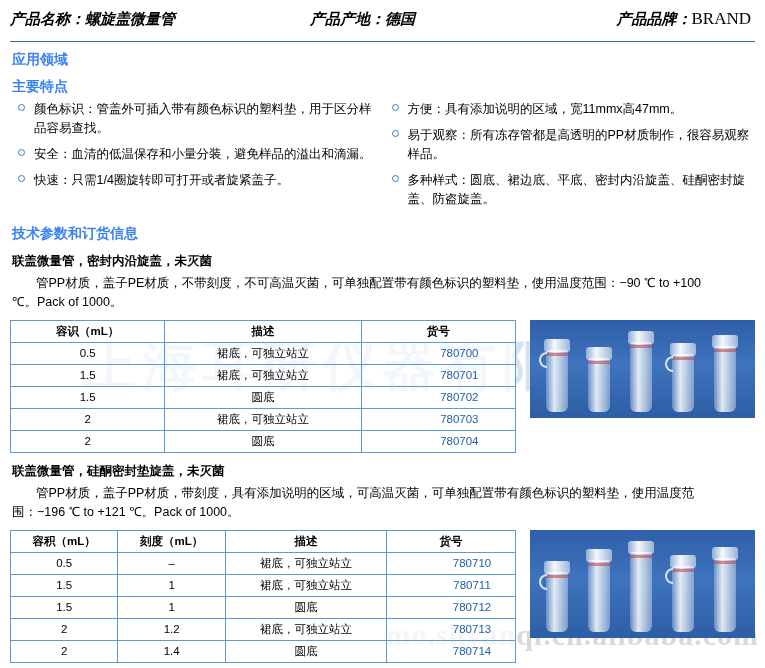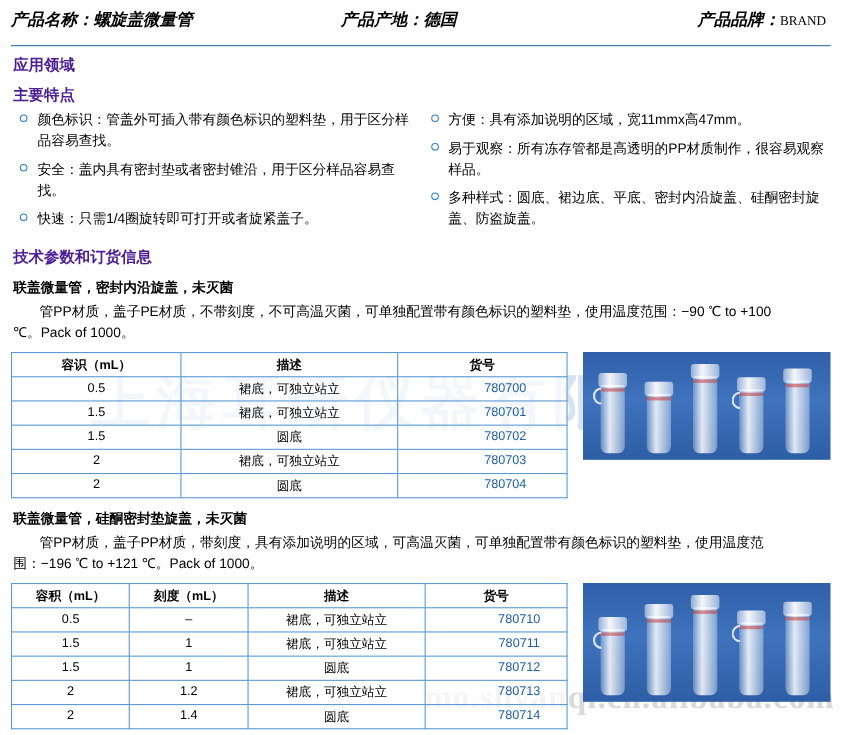--- a/index.html
+++ b/index.html
@@ -59,31 +59,31 @@
     white-space: nowrap;
   }
   .hdr-item .val { font-style: italic; }
   .hdr-1 { width: 300px; }
   .hdr-2 { width: 290px; }
   .hdr-3 { flex: 1; text-align: right; padding-right: 4px; }
   .brandname {
     font-family: "Liberation Serif", serif;
     font-style: normal;
     font-weight: normal;
-    font-size: 12px;
+    font-size: 17px;
   }
   .hdr-rule {
     position: absolute;
     left: 10px; right: 10px; bottom: 0;
     border-bottom: 1.5px solid #2f6fb0;
   }
   
   .content { padding: 0 10px; position: relative; z-index: 10; }
   .sec-title {
-    color: #4c1d95;
+    color: #3b82f6;
     font-weight: bold;
     font-size: 14px;
     margin: 9px 0 4px 2px;
     font-family: "Liberation Sans", sans-serif;
   }
   .para {
     font-size: 12.5px;
     line-height: 1.5;
     margin: 0 0 2px 26px;
   }
@@ -226,21 +226,21 @@
       <div class="fitem">
         <div class="bullet">
             <span></span>
           </div>
         <div class="ftext">颜色标识：管盖外可插入带有颜色标识的塑料垫，用于区分样品容易查找。</div>
       </div>
       <div class="fitem">
         <div class="bullet">
             <span></span>
           </div>
-        <div class="ftext">安全：盖内具有密封垫或者密封锥沿，用于区分样品容易查找。</div>
+        <div class="ftext">安全：血清的低温保存和小量分装，避免样品的溢出和滴漏。</div>
       </div>
       <div class="fitem">
         <div class="bullet">
             <span></span>
           </div>
         <div class="ftext">快速：只需1/4圈旋转即可打开或者旋紧盖子。</div>
       </div>
     </div>
     <div class="fcol">
       <div class="fitem">

